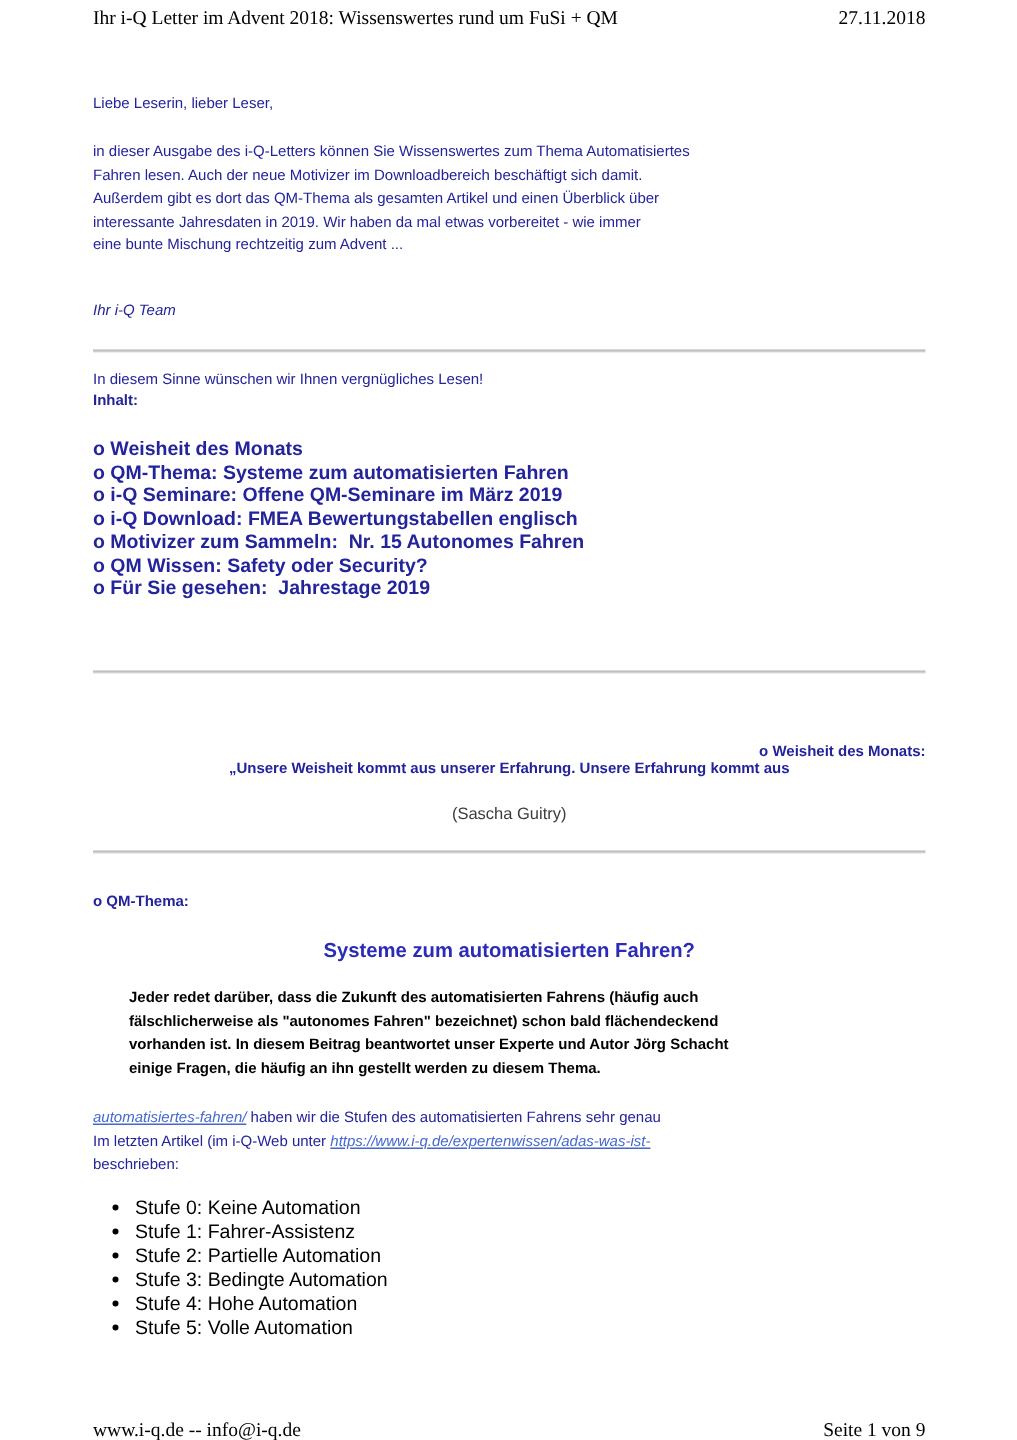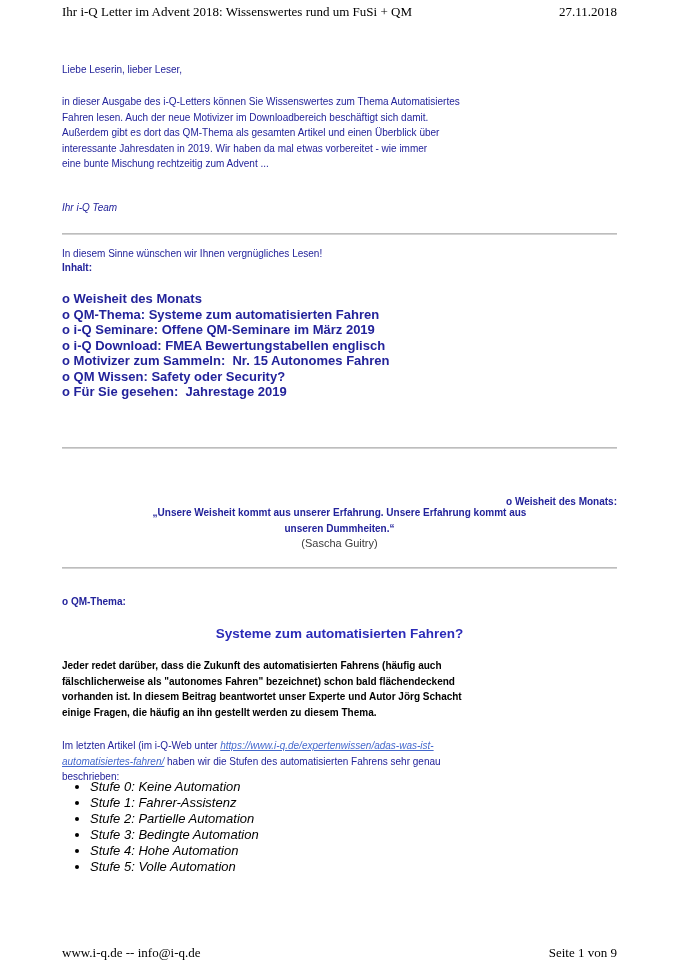--- a/index.html
+++ b/index.html
@@ -73,44 +73,43 @@
   <div class="wrapline navy b">o QM Wissen: Safety oder Security?</div>
   <div class="wrapline navy b">o Für Sie gesehen:  Jahrestage 2019</div>
 </div>
 
 <hr class="divider" style="top:447px;">
 
 <div class="abs line navy b" style="top:494px;text-align:right;">o Weisheit des Monats:</div>
 
 <div class="abs center" style="top:505px;">
   <div class="line navy b">„Unsere Weisheit kommt aus unserer Erfahrung. Unsere Erfahrung kommt aus</div>
-  <div class="line navy b">unseren Dummheiten.“</div>
 </div>
 <div class="abs center attribution" style="top:537px;">(Sascha Guitry)</div>
 
 <hr class="divider" style="top:567px;">
 
 <div class="abs line navy b" style="top:594px;">o QM-Thema:</div>
 
 <div class="abs center line qm-title b" style="top:626px;">Systeme zum automatisierten Fahren?</div>
 
-<div class="abs" style="top:658px;">
+<div class="abs" style="top:658px;margin-left:24px;">
   <div class="line black b">Jeder redet darüber, dass die Zukunft des automatisierten Fahrens (häufig auch</div>
   <div class="line black b">fälschlicherweise als "autonomes Fahren" bezeichnet) schon bald flächendeckend</div>
   <div class="line black b">vorhanden ist. In diesem Beitrag beantwortet unser Experte und Autor Jörg Schacht</div>
   <div class="line black b">einige Fragen, die häufig an ihn gestellt werden zu diesem Thema.</div>
 </div>
 
 <div class="abs" style="top:738px;">
+  <div class="line navy"><a class="link">automatisiertes-fahren/</a><span> haben wir die Stufen des automatisierten Fahrens sehr genau</span></div>
   <div class="line navy"><span>Im letzten Artikel (im i-Q-Web unter </span><a class="link">https://www.i-q.de/expertenwissen/adas-was-ist-</a></div>
-  <div class="line navy"><a class="link">automatisiertes-fahren/</a><span> haben wir die Stufen des automatisierten Fahrens sehr genau</span></div>
   <div class="line navy">beschrieben:</div>
 </div>
 
-<div class="abs" style="top:779px;font-style:italic;">
+<div class="abs" style="top:797px;">
   <ul class="levels">
     <li>Stufe 0: Keine Automation</li>
     <li>Stufe 1: Fahrer-Assistenz</li>
     <li>Stufe 2: Partielle Automation</li>
     <li>Stufe 3: Bedingte Automation</li>
     <li>Stufe 4: Hohe Automation</li>
     <li>Stufe 5: Volle Automation</li>
   </ul>
 </div>
 

